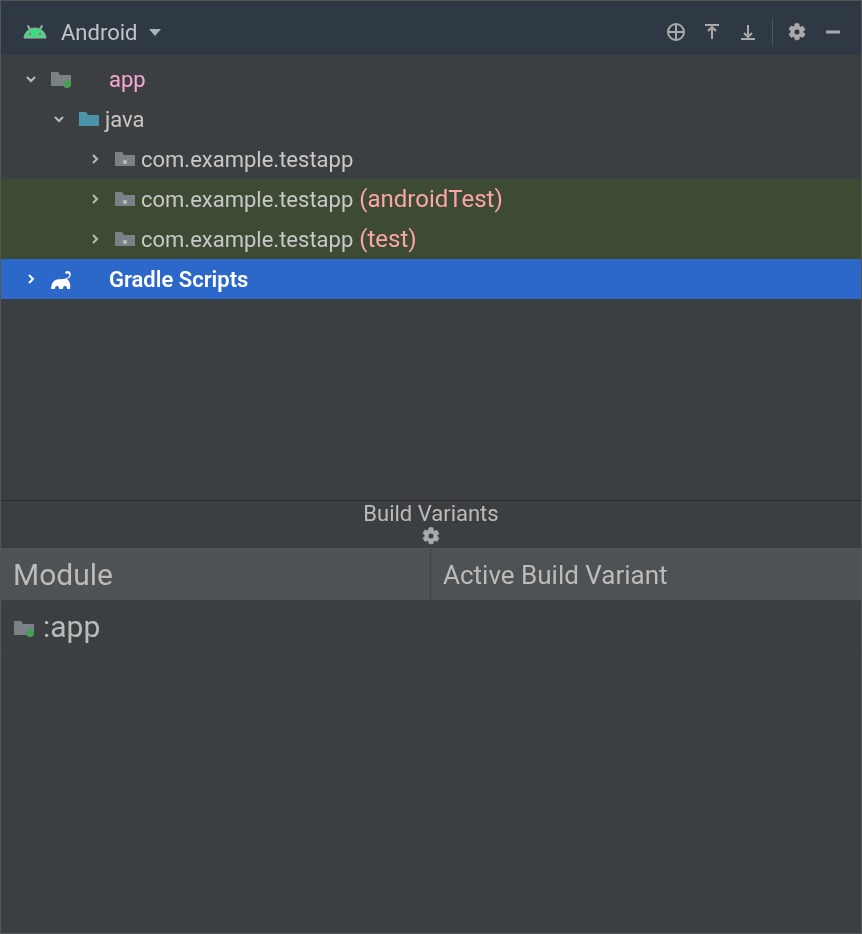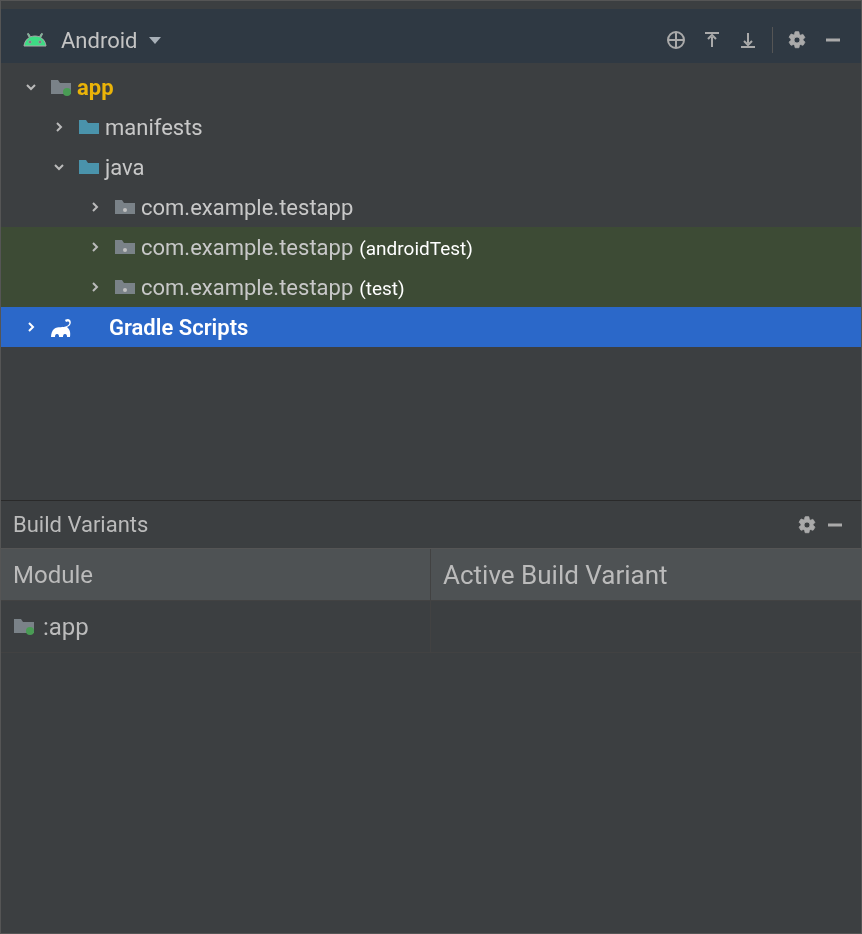--- a/index.html
+++ b/index.html
@@ -14,21 +14,20 @@
     overflow: hidden;
     border: 1px solid #555;
   }
   
   .project-header {
     height: 54px;
     background: #2f3943;
     display: flex;
     align-items: center;
     padding: 8px 14px 0 20px;
-    margin-top: 8px;
   }
   .project-header .title-block {
     display: flex;
     align-items: center;
     gap: 12px;
     flex: 1;
     cursor: pointer;
   }
   .project-header .title-text { font-size: 22px; color: #c4c4c4; }
   .project-header .actions {
@@ -64,39 +63,40 @@
     align-items: center;
     height: 40px;
     font-size: 22px;
     cursor: pointer;
     white-space: nowrap;
   }
   .tree-row .indent { display: inline-block; }
   .tree-row .arrow-col { width: 28px; display: flex; justify-content: center; }
   .tree-row .icon-col { width: 32px; display: flex; justify-content: center; align-items: center; }
   .tree-row .label-col { display: flex; align-items: baseline; gap: 6px; }
-  .tree-row.bold .label-main { font-weight: 700; color: #eab308; }
+  .tree-row.bold .label-main { font-weight: 400; color: #f9a8d4; margin-left: 32px; }
   .tree-row .label-main { color: #c8c8c8; }
-  .tree-row .label-suffix { color: #ffffff; font-size: 19px; }
+  .tree-row .label-suffix { color: #fca5a5; font-size: 24px; }
   .tree-row.highlight-green { background: #3d4b35; }
   .tree-row.selected { background: #2b68c9; }
   .tree-row.selected .label-main { color: #ffffff; font-weight: 600; margin-left: 32px; }
   .tree-row.selected .arrow svg path { stroke: #ffffff; }
   .arrow svg { width: 14px; height: 14px; }
   
   .variants {
     background: #3c3f41;
     border-top: 1px solid #2a2a2a;
   }
   .variants-header {
     height: 48px;
     display: flex;
     align-items: center;
     padding: 0 12px;
     border-bottom: 1px solid #555;
+    flex-direction: column;
   }
   .variants-header .vtitle {
     font-size: 22px;
     color: #bbbbbb;
     flex: 1;
   }
   .variants-table {
     display: flex;
     flex-direction: column;
   }
@@ -104,21 +104,21 @@
     display: flex;
     align-items: center;
     height: 52px;
     border-bottom: 1px solid #424242;
   }
   .vhrow { background: #4e5254; }
   .vdrow { background: #3c3f41; align-items: center; }
   .vcol1 {
     width: 50%;
     padding-left: 12px;
-    font-size: 24px;
+    font-size: 30px;
     color: #bbbbbb;
     border-right: 1px solid #424242;
     height: 100%;
     display: flex;
     align-items: center;
     gap: 8px;
   }
   .vcol2 {
     flex: 1;
     padding-left: 12px;
@@ -191,36 +191,20 @@
       <svg width="22" height="18" viewBox="0 0 22 18">
           <path fill="#7a8288" d="M1 2h7l2 3h11v11H1z"></path>
           <circle cx="17" cy="14" r="4" fill="#499c54"></circle>
         </svg>
     </span>
     <span class="label-col">
         <span class="label-main">app</span>
       </span>
   </div>
 
-  <div class="tree-row">
-    <span class="indent" style="width:44px"></span>
-    <span class="arrow-col arrow">
-        <svg viewBox="0 0 14 14">
-          <path d="M5 3l4 4-4 4" fill="none" stroke="#bbb" stroke-width="2"></path>
-        </svg>
-      </span>
-    <span class="icon-col">
-      <svg width="22" height="18" viewBox="0 0 22 18">
-          <path fill="#4a93ab" d="M1 2h7l2 3h11v11H1z"></path>
-        </svg>
-    </span>
-    <span class="label-col">
-        <span class="label-main">manifests</span>
-      </span>
-  </div>
 
   <div class="tree-row">
     <span class="indent" style="width:44px"></span>
     <span class="arrow-col arrow">
         <svg viewBox="0 0 14 14">
           <path d="M3 5l4 4 4-4" fill="none" stroke="#bbb" stroke-width="2"></path>
         </svg>
       </span>
     <span class="icon-col">
       <svg width="22" height="18" viewBox="0 0 22 18">

